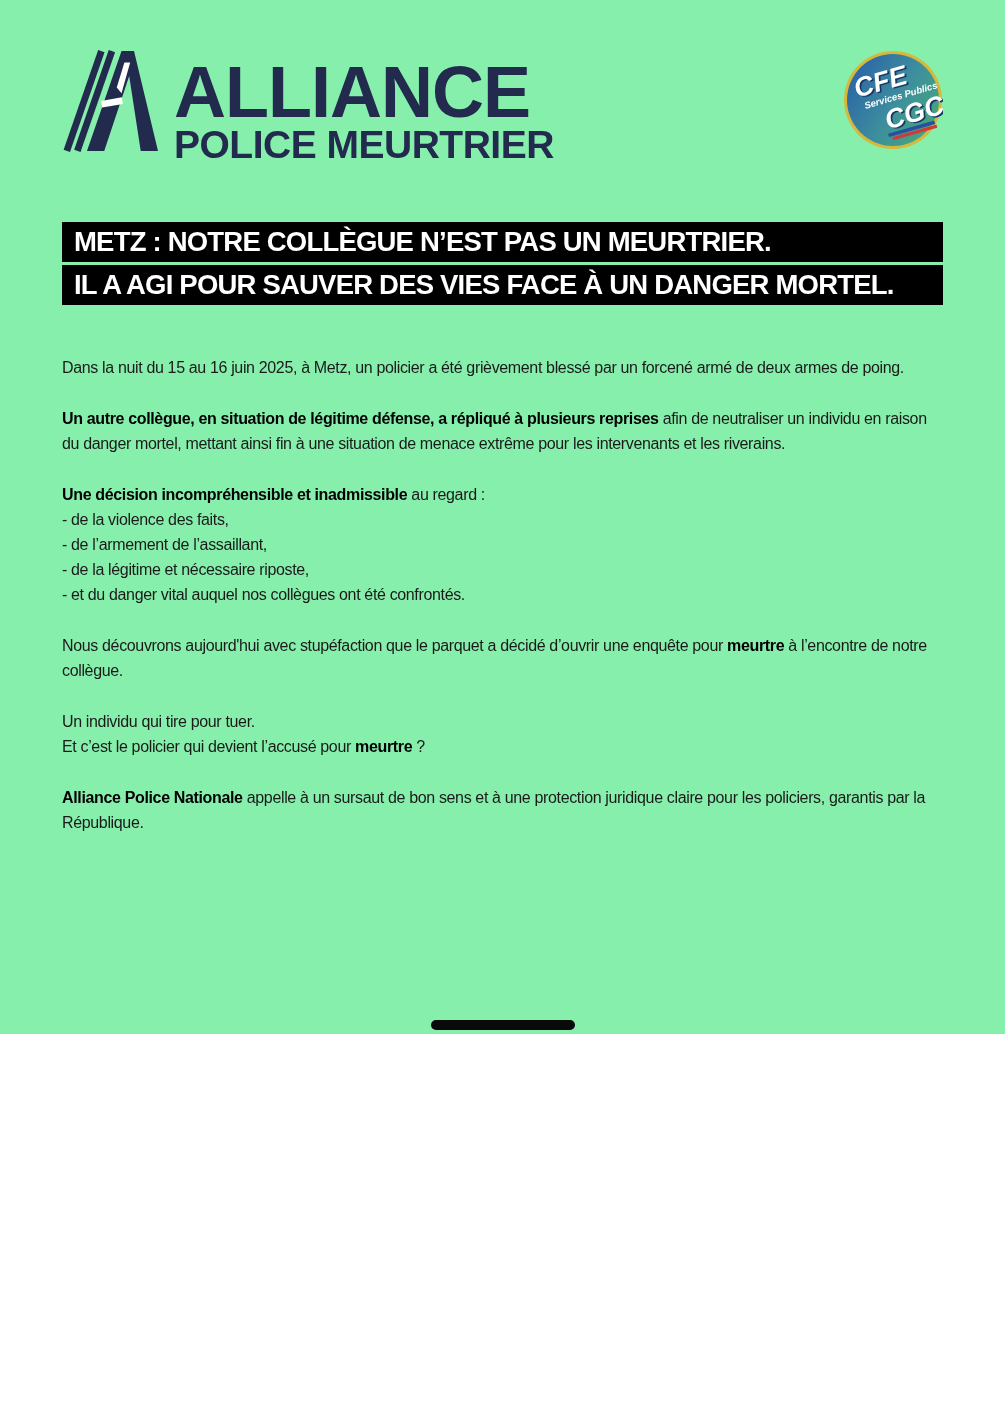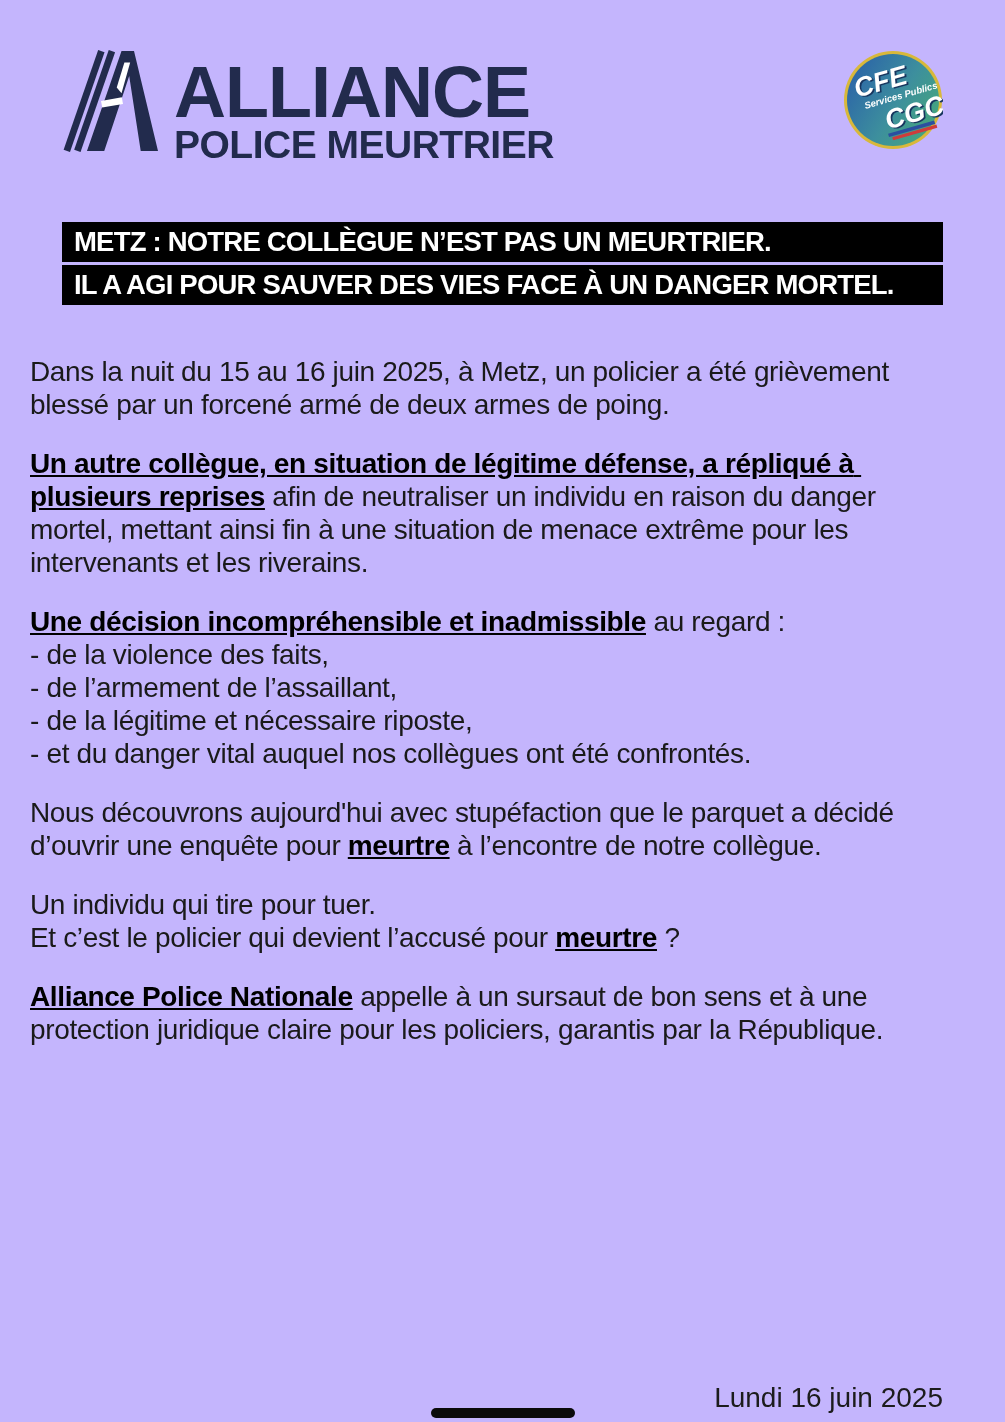--- a/index.html
+++ b/index.html
@@ -1,19 +1,19 @@
 <!DOCTYPE html>
 <html lang="fr"><head>
 <meta charset="utf-8">
 <style>
   html,body{margin:0;padding:0;background:#ffffff;}
   .page{
     position:relative;
-    width:1005px;height:1422px;
-    background:#c4b5fd;
+    width:1005px;height:1034px;
+    background:#86efac;
     font-family:"Liberation Sans",sans-serif;
     color:#1a1a1a;
     overflow:hidden;
   }
   
   .header{
     display:flex;justify-content:space-between;align-items:flex-start;
     padding:50px 62px 0 62px;
   }
   .logo-group{display:flex;align-items:flex-start;gap:16px;}
@@ -38,28 +38,28 @@
   .banner{margin:58px 62px 1px 62px;}
   .banner-bar{
     background:#000;color:#fff;
     font-weight:bold;font-size:27.5px;letter-spacing:-0.8px;
     line-height:40px;height:40px;
     padding:0 12px;margin-bottom:3px;
     white-space:nowrap;overflow:hidden;
   }
   
   .body-text{
-    margin:50px 62px 0 30px;
-    font-size:28px;line-height:33px;letter-spacing:-0.35px;
+    margin:50px 62px 0 62px;
+    font-size:16px;line-height:25px;letter-spacing:-0.35px;
     color:#1a1a1a;
   }
   .block{margin:0 0 26px 0;}
   .block:last-child{margin-bottom:0;}
   .seg{white-space:pre-wrap;}
-  .seg.bold{font-weight:bold;color:#000;text-decoration:underline;}
+  .seg.bold{font-weight:bold;color:#000;}
   .line{display:block;}
   
   .date{
     position:absolute;top:1374px;right:62px;
     font-size:28px;letter-spacing:0;color:#1c1c1c;margin-top:8px;
   }
   .home-indicator{
     position:absolute;bottom:4px;left:50%;transform:translateX(-50%);
     width:144px;height:10px;border-radius:5px;background:#0a0a0a;
   }

